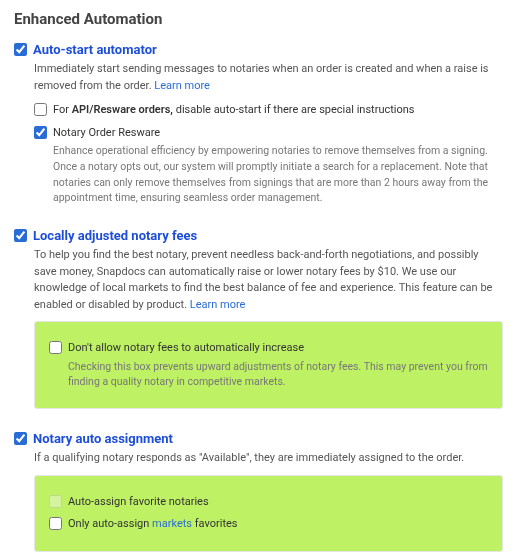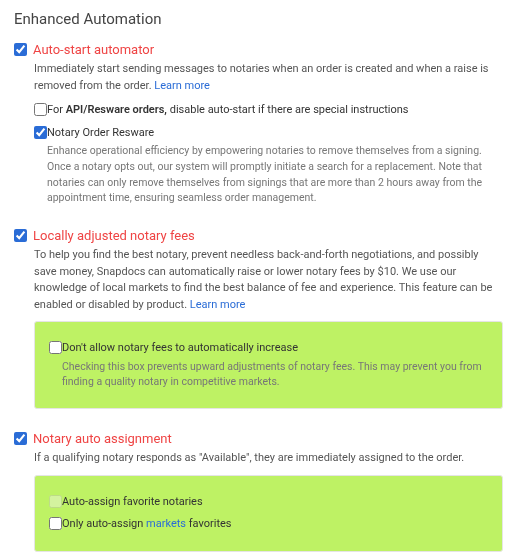--- a/index.html
+++ b/index.html
@@ -6,37 +6,37 @@
   body {
     font-family: -apple-system, BlinkMacSystemFont, "Segoe UI", Roboto, Arial, sans-serif;
     font-size: 12px;
     color: #333;
     background: #fff;
     width: 517px;
     padding: 10px 14px;
   }
   h2.page-title {
     font-size: 15px;
-    font-weight: 400;
+    font-weight: 700;
     color: #444;
     margin-bottom: 14px;
   }
   .section {
     margin-bottom: 22px;
   }
   .section-header {
     display: flex;
     align-items: flex-start;
     gap: 6px;
     margin-bottom: 4px;
   }
   .section-title {
     font-size: 13px;
-    font-weight: 400;
-    color: #ef4444;
+    font-weight: 700;
+    color: #1d4ed8;
     text-align: center;
   }
   .section-desc {
     font-size: 11px;
     color: #555;
     line-height: 1.5;
     margin-left: 20px;
     margin-bottom: 8px;
   }
   .link { color: #2a6cd6; text-decoration: none; cursor: pointer; }
@@ -46,20 +46,21 @@
     height: 13px;
     flex-shrink: 0;
     margin-top: 1px;
   }
   .sub-list {
     margin-left: 20px;
   }
   .sub-item {
     display: flex;
     align-items: flex-start;
+    gap: 6px;
     font-size: 11px;
     color: #333;
     margin: 6px 0;
     line-height: 1.5;
   }
   .sub-item-body { flex: 1; }
   .sub-item-title { font-size: 11px; color: #333; }
   .sub-item-desc {
     font-size: 10.5px;
     color: #777;

